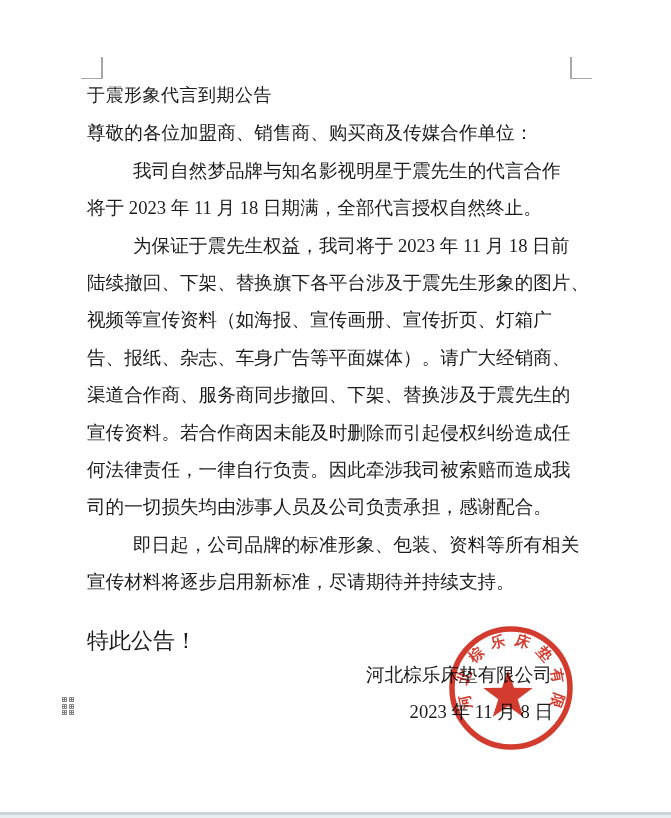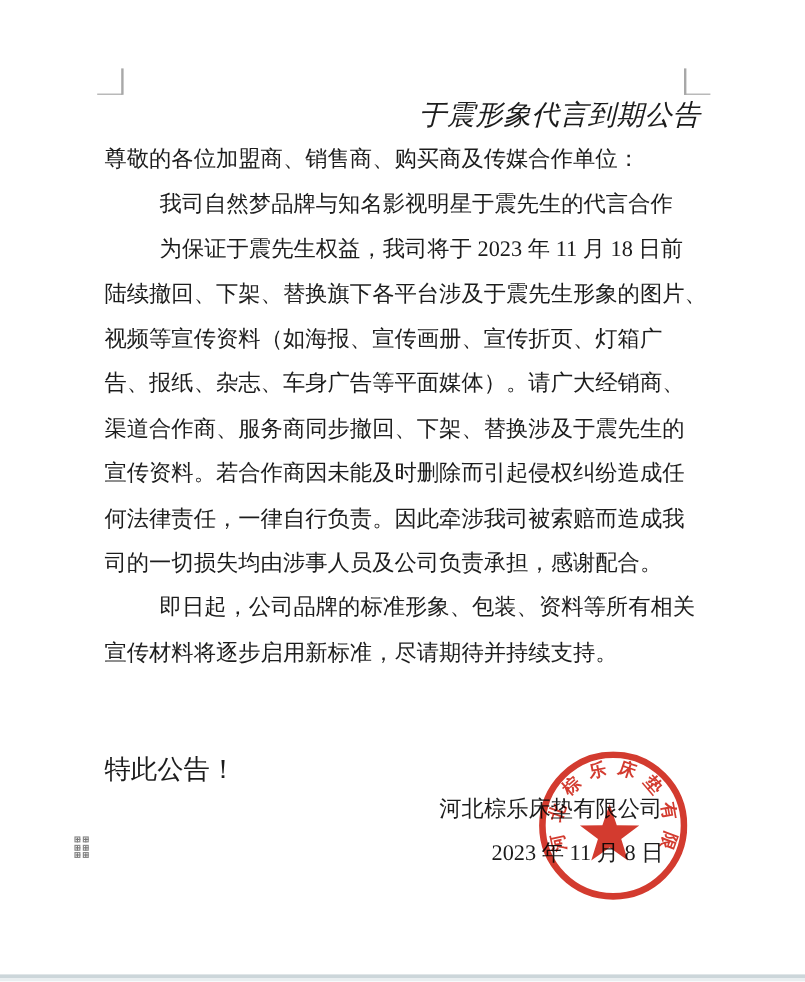--- a/index.html
+++ b/index.html
@@ -14,22 +14,22 @@
   
   .crop{position:absolute;background:var(--crop-color,#a8a8a8);}
   .crop.tl-v{left:101px;top:57px;width:1.5px;height:22px;}
   .crop.tl-h{left:81px;top:77.5px;width:21px;height:1.5px;}
   .crop.tr-v{left:570px;top:57px;width:1.5px;height:22px;}
   .crop.tr-h{left:570px;top:77.5px;width:22px;height:1.5px;}
 
   
   .doc-title{
     position:absolute;left:87px;top:77px;width:497px;
-    text-align:right;font-size:23px;line-height:37.4px;
-    letter-spacing:0.5px;white-space:nowrap;font-style:italic;
+    text-align:left;font-size:18px;line-height:37.4px;
+    letter-spacing:0.5px;white-space:nowrap;
   }
   .doc-body{
     position:absolute;left:87px;top:114.4px;width:497px;
     font-size:18.6px;line-height:37.4px;
   }
   .doc-body .line{
     height:37.4px;white-space:nowrap;overflow:hidden;
     text-align:justify;
     font-family:Liberation Serif, serif;
   }
@@ -82,20 +82,21 @@
   <div class="crop tl-v"></div>
   <div class="crop tl-h"></div>
   <div class="crop tr-v"></div>
   <div class="crop tr-h"></div>
 
   <div class="doc-title">于震形象代言到期公告</div>
 
   <div class="doc-body">
       <div class="line">尊敬的各位加盟商、销售商、购买商及传媒合作单位：</div>
       <div class="line indent">我司自然梦品牌与知名影视明星于震先生的代言合作</div>
+      <div class="line">将于 2023 年 11 月 18 日期满，全部代言授权自然终止。</div>
       <div class="line indent">为保证于震先生权益，我司将于 2023 年 11 月 18 日前</div>
       <div class="line">陆续撤回、下架、替换旗下各平台涉及于震先生形象的图片、</div>
       <div class="line">视频等宣传资料（如海报、宣传画册、宣传折页、灯箱广</div>
       <div class="line">告、报纸、杂志、车身广告等平面媒体）。请广大经销商、</div>
       <div class="line">渠道合作商、服务商同步撤回、下架、替换涉及于震先生的</div>
       <div class="line">宣传资料。若合作商因未能及时删除而引起侵权纠纷造成任</div>
       <div class="line">何法律责任，一律自行负责。因此牵涉我司被索赔而造成我</div>
       <div class="line">司的一切损失均由涉事人员及公司负责承担，感谢配合。</div>
       <div class="line indent">即日起，公司品牌的标准形象、包装、资料等所有相关</div>
       <div class="line">宣传材料将逐步启用新标准，尽请期待并持续支持。</div>

